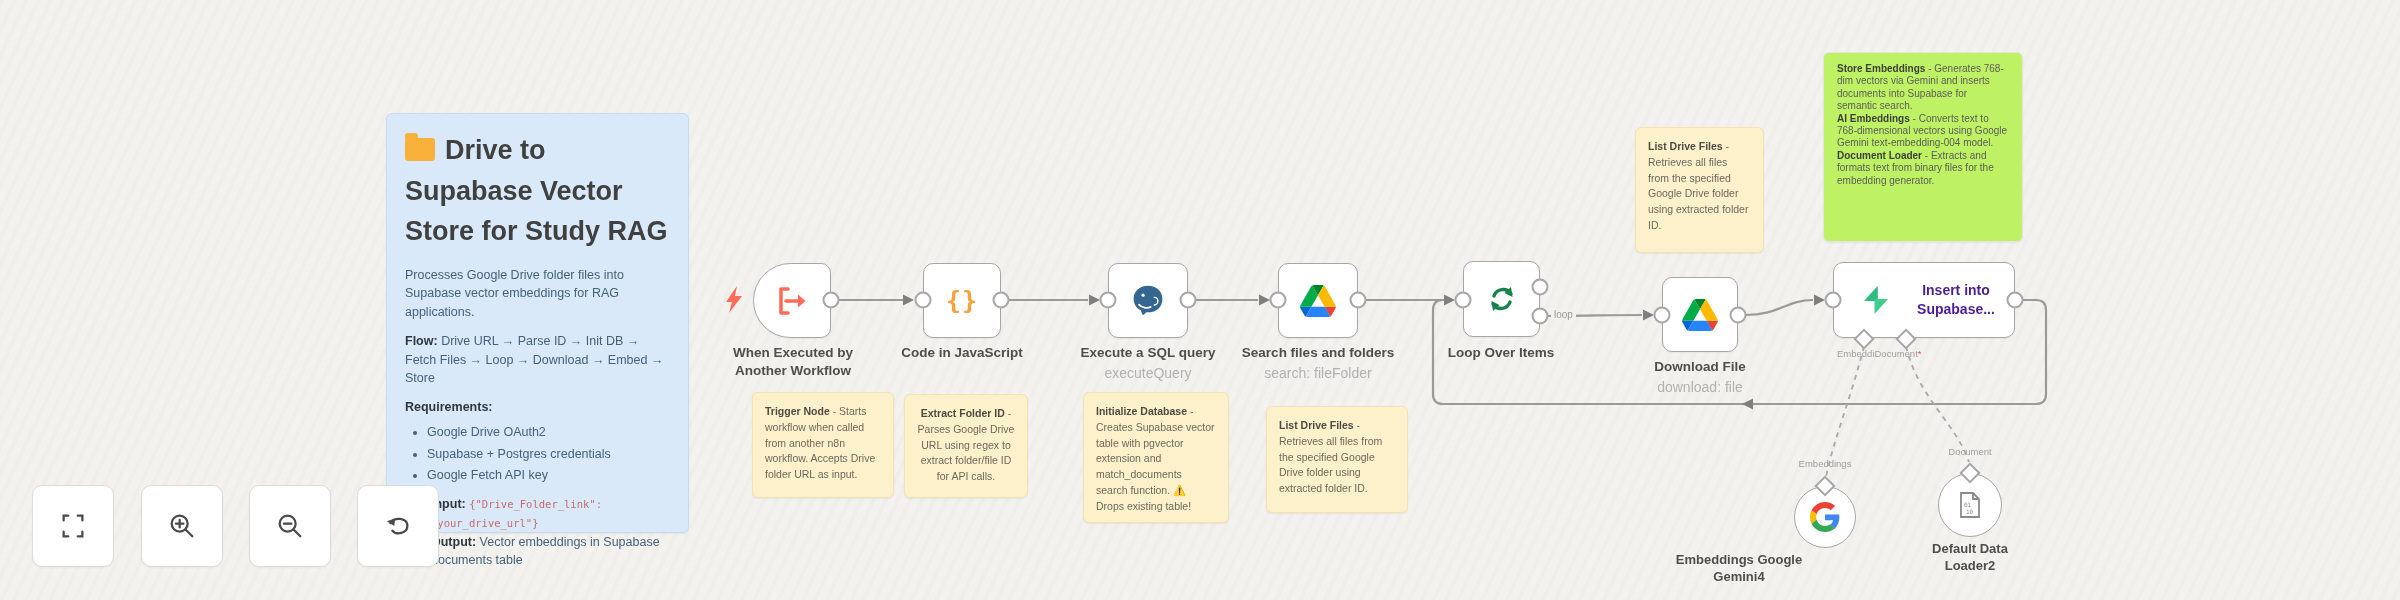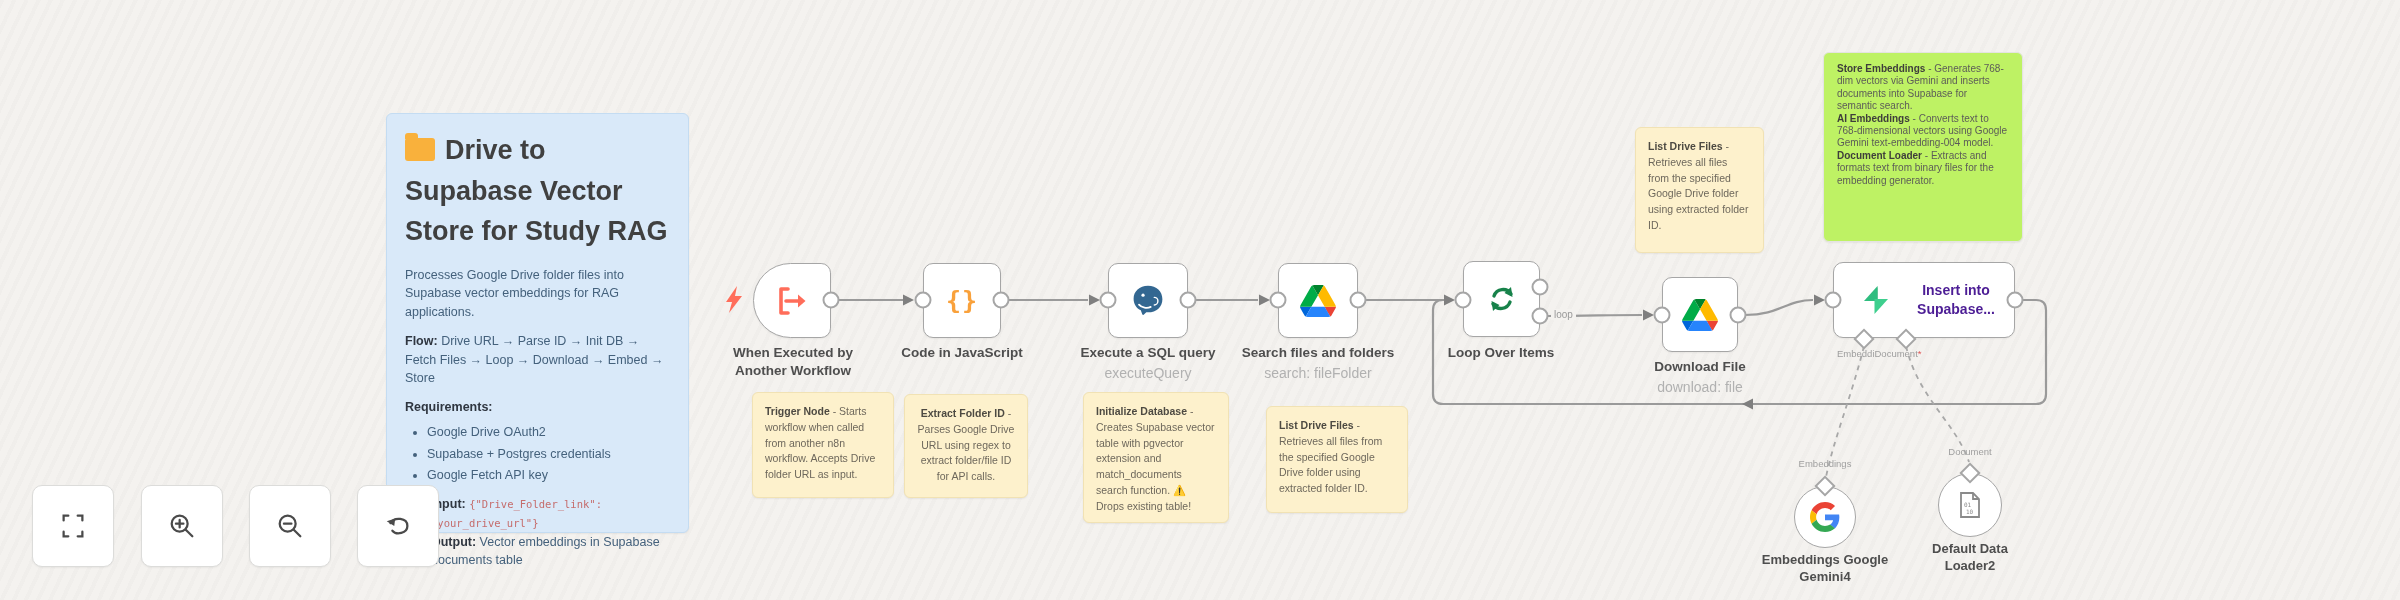--- a/index.html
+++ b/index.html
@@ -161,21 +161,21 @@
   </div>
 
   <div class="circle-node" style="left:1794px;top:486px;width:62px;height:62px;">
     <svg width="30" height="30" viewBox="0 0 48 48">
       <path fill="#EA4335" d="M24 9.5c3.54 0 6.71 1.22 9.21 3.6l6.85-6.85C35.9 2.38 30.47 0 24 0 14.62 0 6.51 5.38 2.56 13.22l7.98 6.19C12.43 13.72 17.74 9.5 24 9.5z"></path>
       <path fill="#4285F4" d="M46.98 24.55c0-1.57-.15-3.09-.38-4.55H24v9.02h12.94c-.58 2.96-2.26 5.48-4.78 7.18l7.73 6c4.51-4.18 7.09-10.36 7.09-17.65z"></path>
       <path fill="#FBBC05" d="M10.53 28.59c-.48-1.45-.76-2.99-.76-4.59s.27-3.14.76-4.59l-7.98-6.19C.92 16.46 0 20.12 0 24c0 3.88.92 7.54 2.56 10.78l7.97-6.19z"></path>
       <path fill="#34A853" d="M24 48c6.48 0 11.93-2.13 15.89-5.81l-7.73-6c-2.15 1.45-4.92 2.3-8.16 2.3-6.26 0-11.57-4.22-13.47-9.91l-7.98 6.19C6.51 42.62 14.62 48 24 48z"></path>
     </svg>
   </div>
-  <div class="node-label" style="left:1750px;top:552px;width:150px;font-size:13px;"><span>Embeddings Google Gemini4</span></div>
+  <div class="node-label" style="left:1664px;top:552px;width:150px;font-size:13px;"><span>Embeddings Google Gemini4</span></div>
 
   <div class="circle-node" style="left:1938px;top:473px;width:64px;height:64px;">
     <svg width="26" height="28" viewBox="0 0 26 28">
       <path d="M4 2 H16 L22 8 V26 H4 Z" fill="#fff" stroke="#8a8a8a" stroke-width="1.8"></path>
       <path d="M16 2 V8 H22" fill="none" stroke="#8a8a8a" stroke-width="1.8"></path>
       <text x="7" y="16" font-size="6" font-family="DejaVu Sans Mono, monospace" fill="#8a8a8a">01</text>
       <text x="9" y="23" font-size="6" font-family="DejaVu Sans Mono, monospace" fill="#8a8a8a">10</text>
     </svg>
   </div>
   <div class="node-label" style="left:1910px;top:541px;width:120px;font-size:13px;"><span>Default Data Loader2</span></div>

